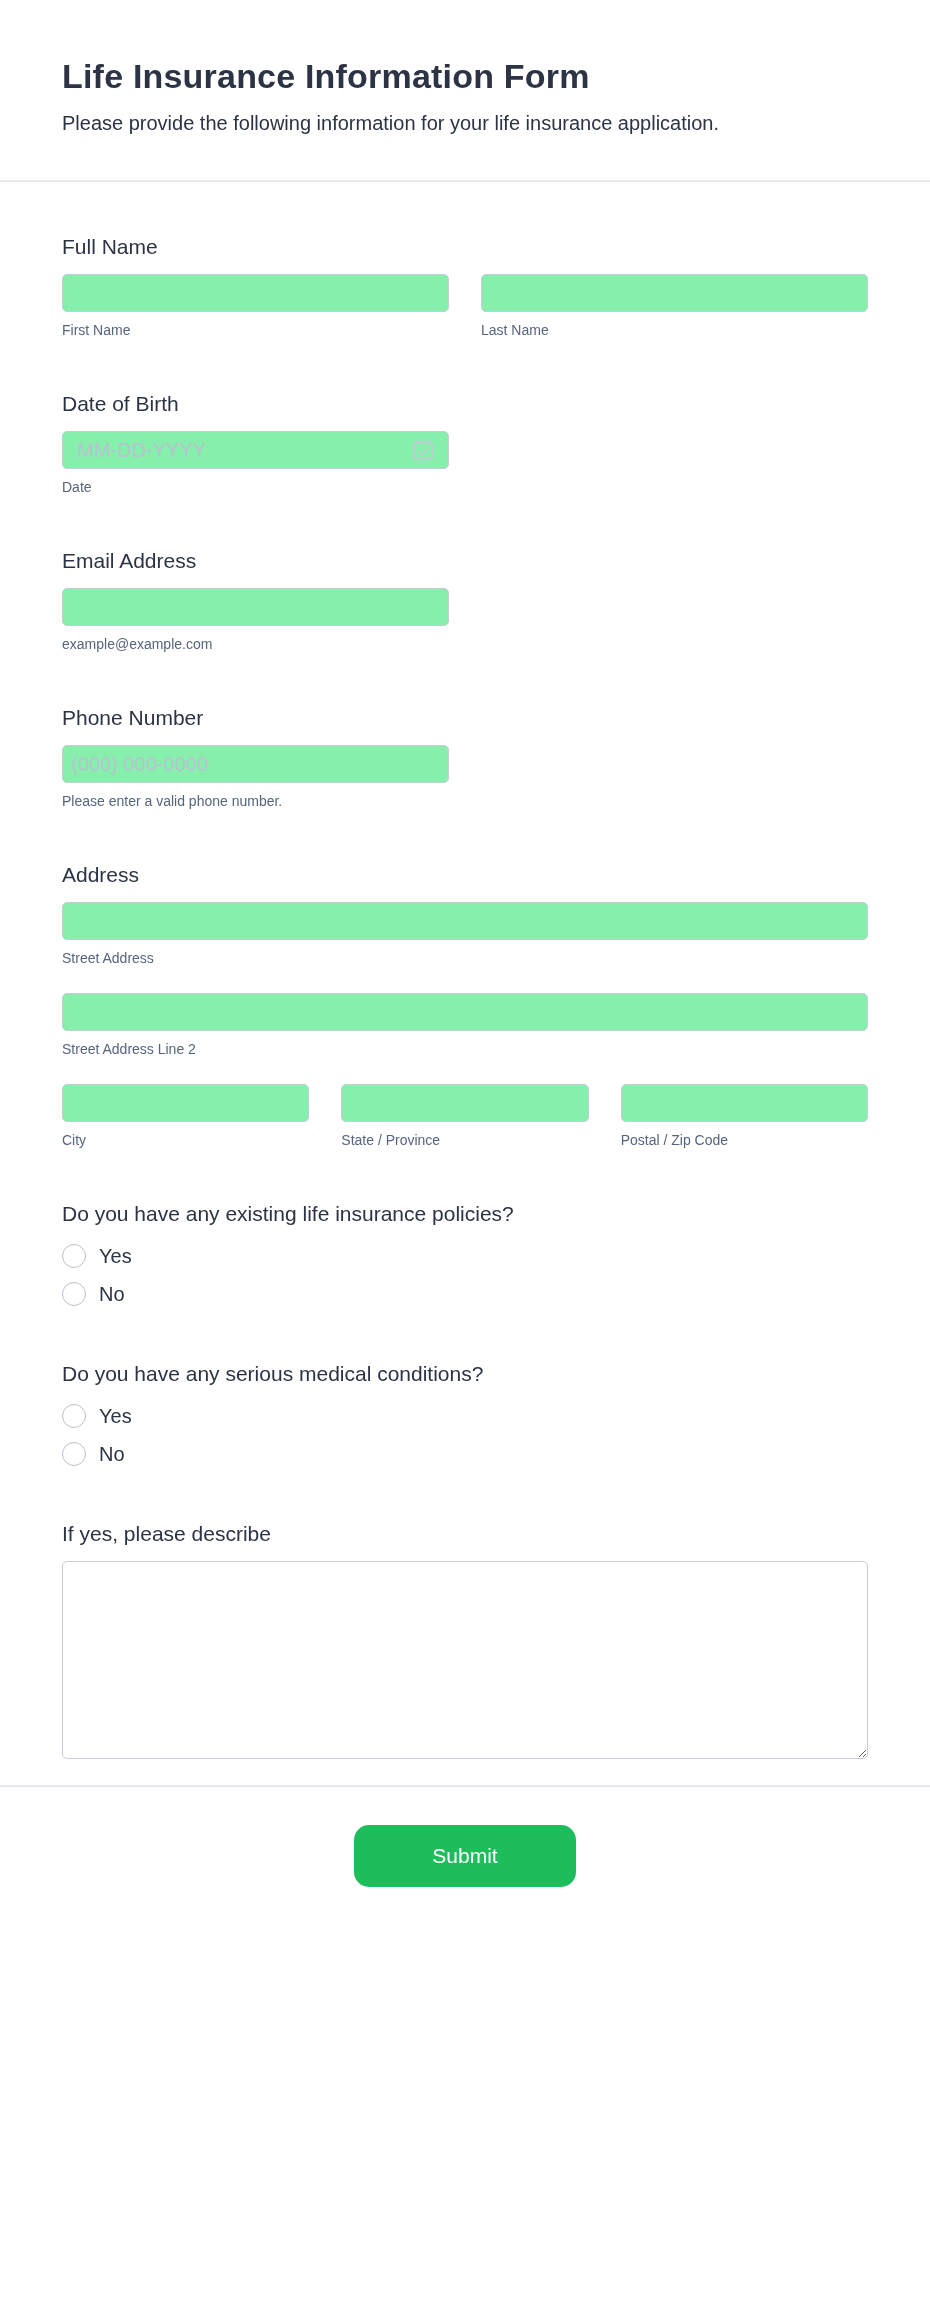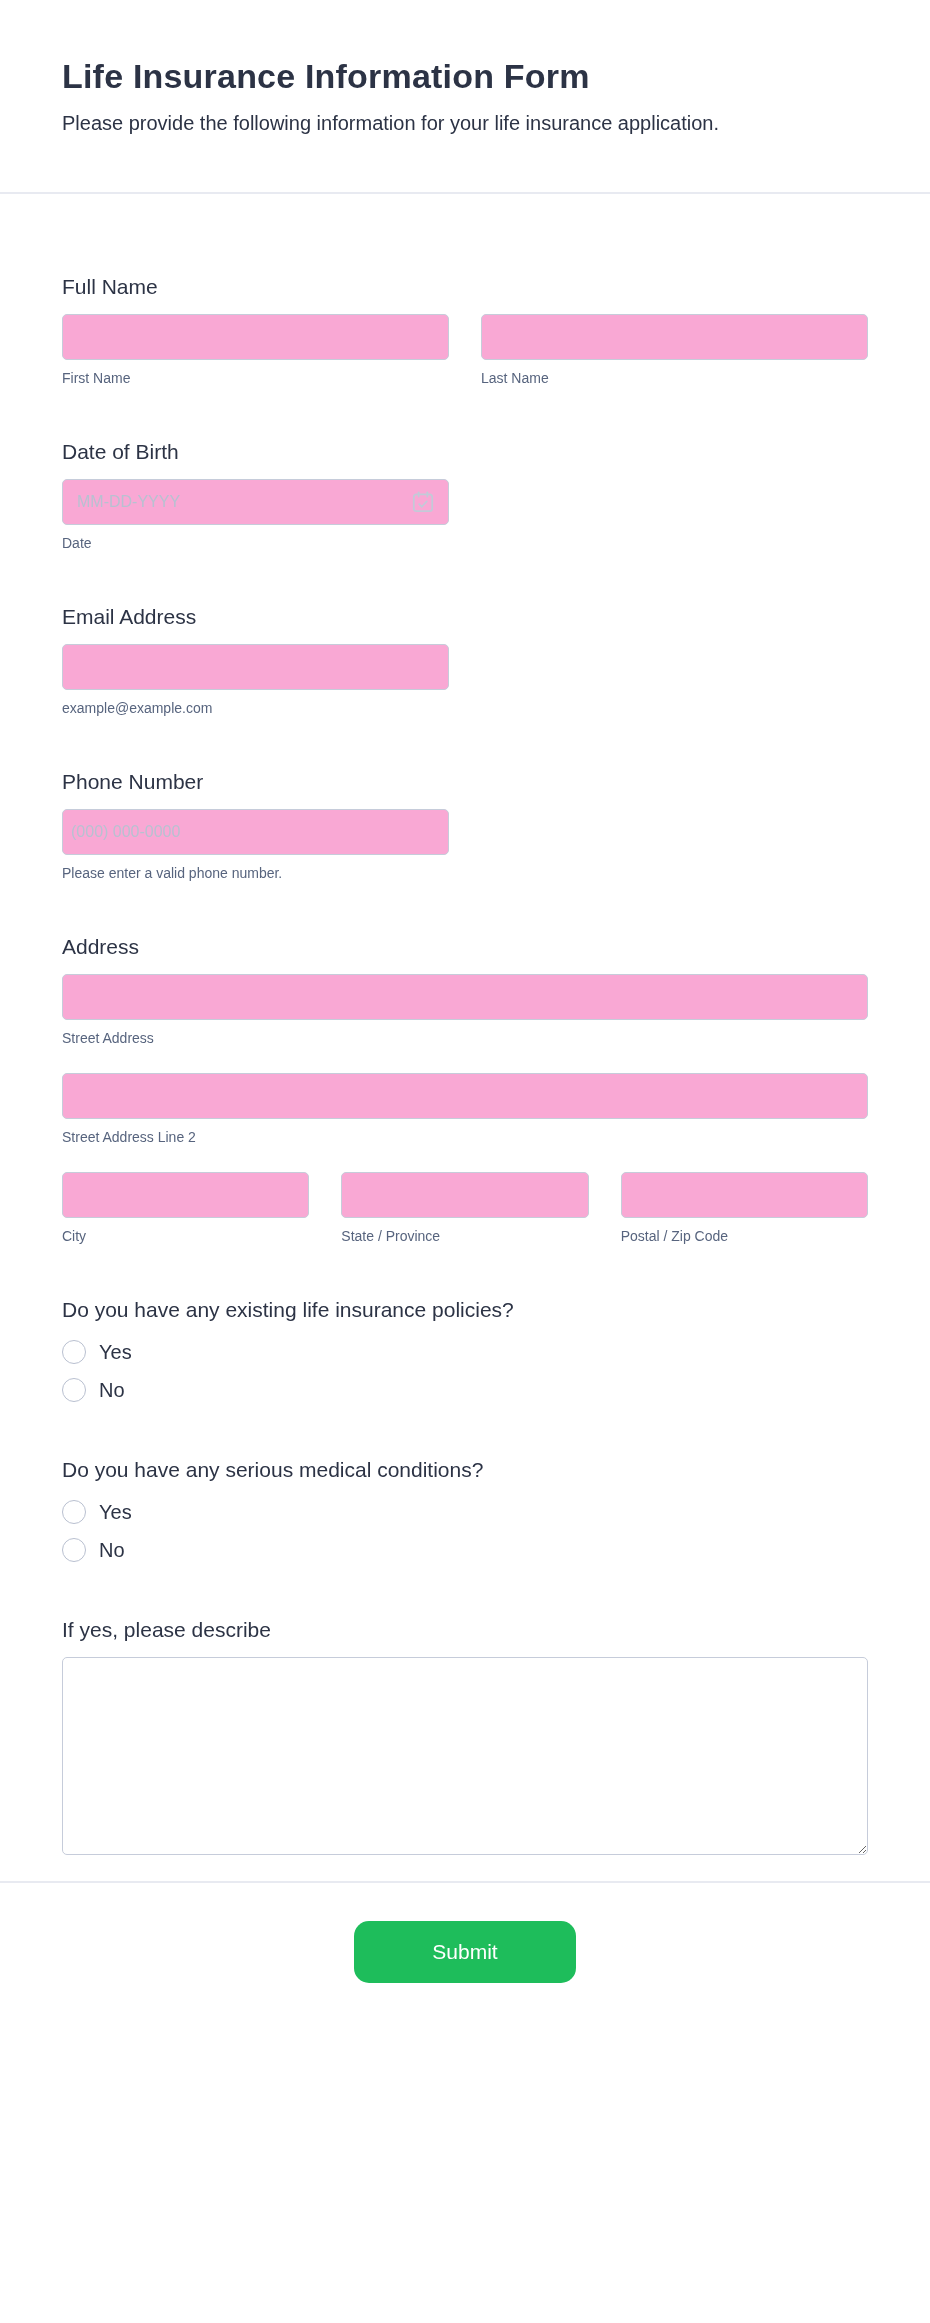--- a/index.html
+++ b/index.html
@@ -6,21 +6,21 @@
   html, body { background: #ffffff; }
   body {
     width: 930px;
     min-height: 2323px;
     font-family: "Liberation Sans", sans-serif;
     color: #2c3345;
   }
   .page { width: 930px; }
 
   
-  .form-header { padding: 54px 62px 56px 62px; }
+  .form-header { padding: 54px 62px 44px 62px; }
   .form-title {
     font-size: 34px;
     font-weight: 700;
     color: #2c3345;
     line-height: 44px;
     letter-spacing: 0.2px;
   }
   .form-subtitle {
     margin-top: 12px;
     font-size: 20px;
@@ -30,44 +30,44 @@
   }
   .divider {
     width: 100%;
     height: 0;
     border-top: 2px solid #e8eaf1;
   }
 
   
   .form-body { padding: 0 62px; }
   .field { margin-top: 52px; }
-  .field:first-child { margin-top: 80px; }
+  .field:first-child { margin-top: 52px; }
   .field-label {
     font-size: 21px;
     font-weight: 500;
     color: #2c3345;
     line-height: 26px;
     margin-bottom: 14px;
   }
   .sublabel {
     font-size: 14px;
     font-weight: 400;
     color: #57647e;
     line-height: 17px;
     margin-top: 10px;
   }
   .text-input {
     display: block;
     width: 100%;
-    height: 46px;
+    height: 38px;
     border: 1.5px solid #c6ccda;
     border-radius: 5px;
-    background: #f9a8d4;
-    font-family: "Liberation Sans", sans-serif;
-    font-size: 16px;
+    background: #86efac;
+    font-family: "Liberation Sans", sans-serif;
+    font-size: 20px;
     color: #2c3345;
     padding: 0 14px;
     outline: none;
   }
   .text-input::placeholder { color: #b8c1d1; }
   textarea.text-area {
     display: block;
     width: 100%;
     height: 198px;
     border: 1.5px solid #c6ccda;

